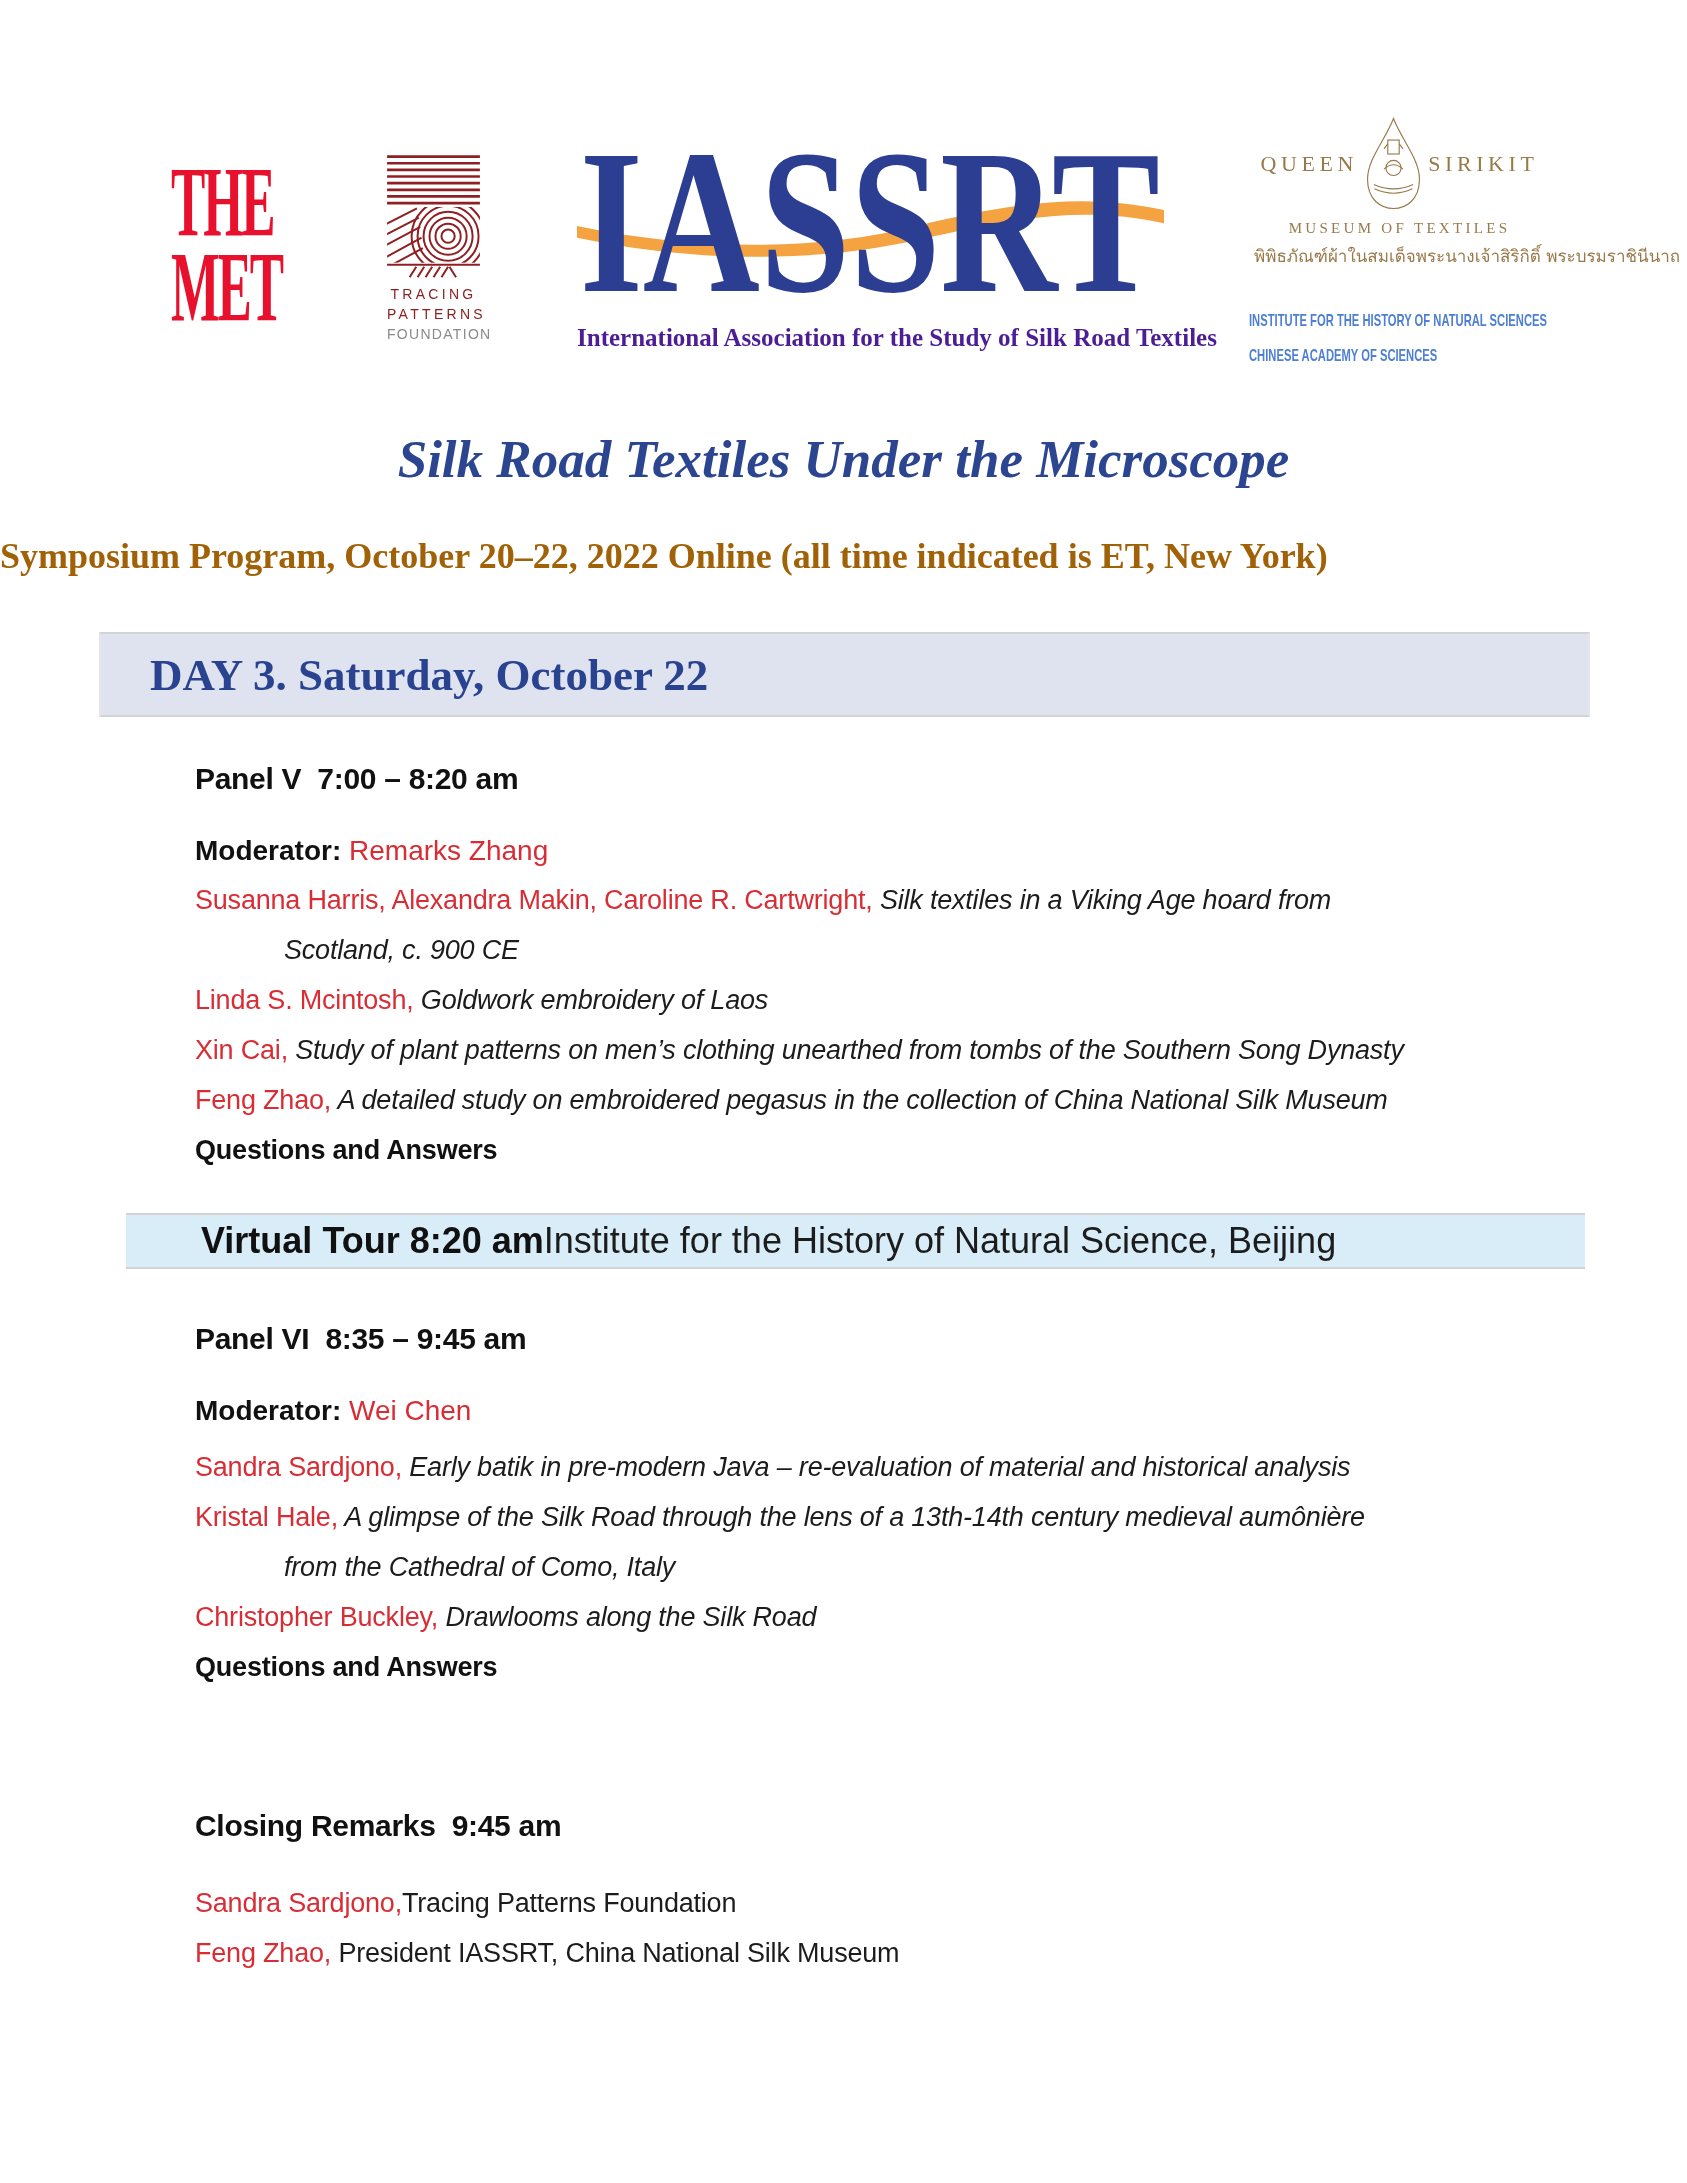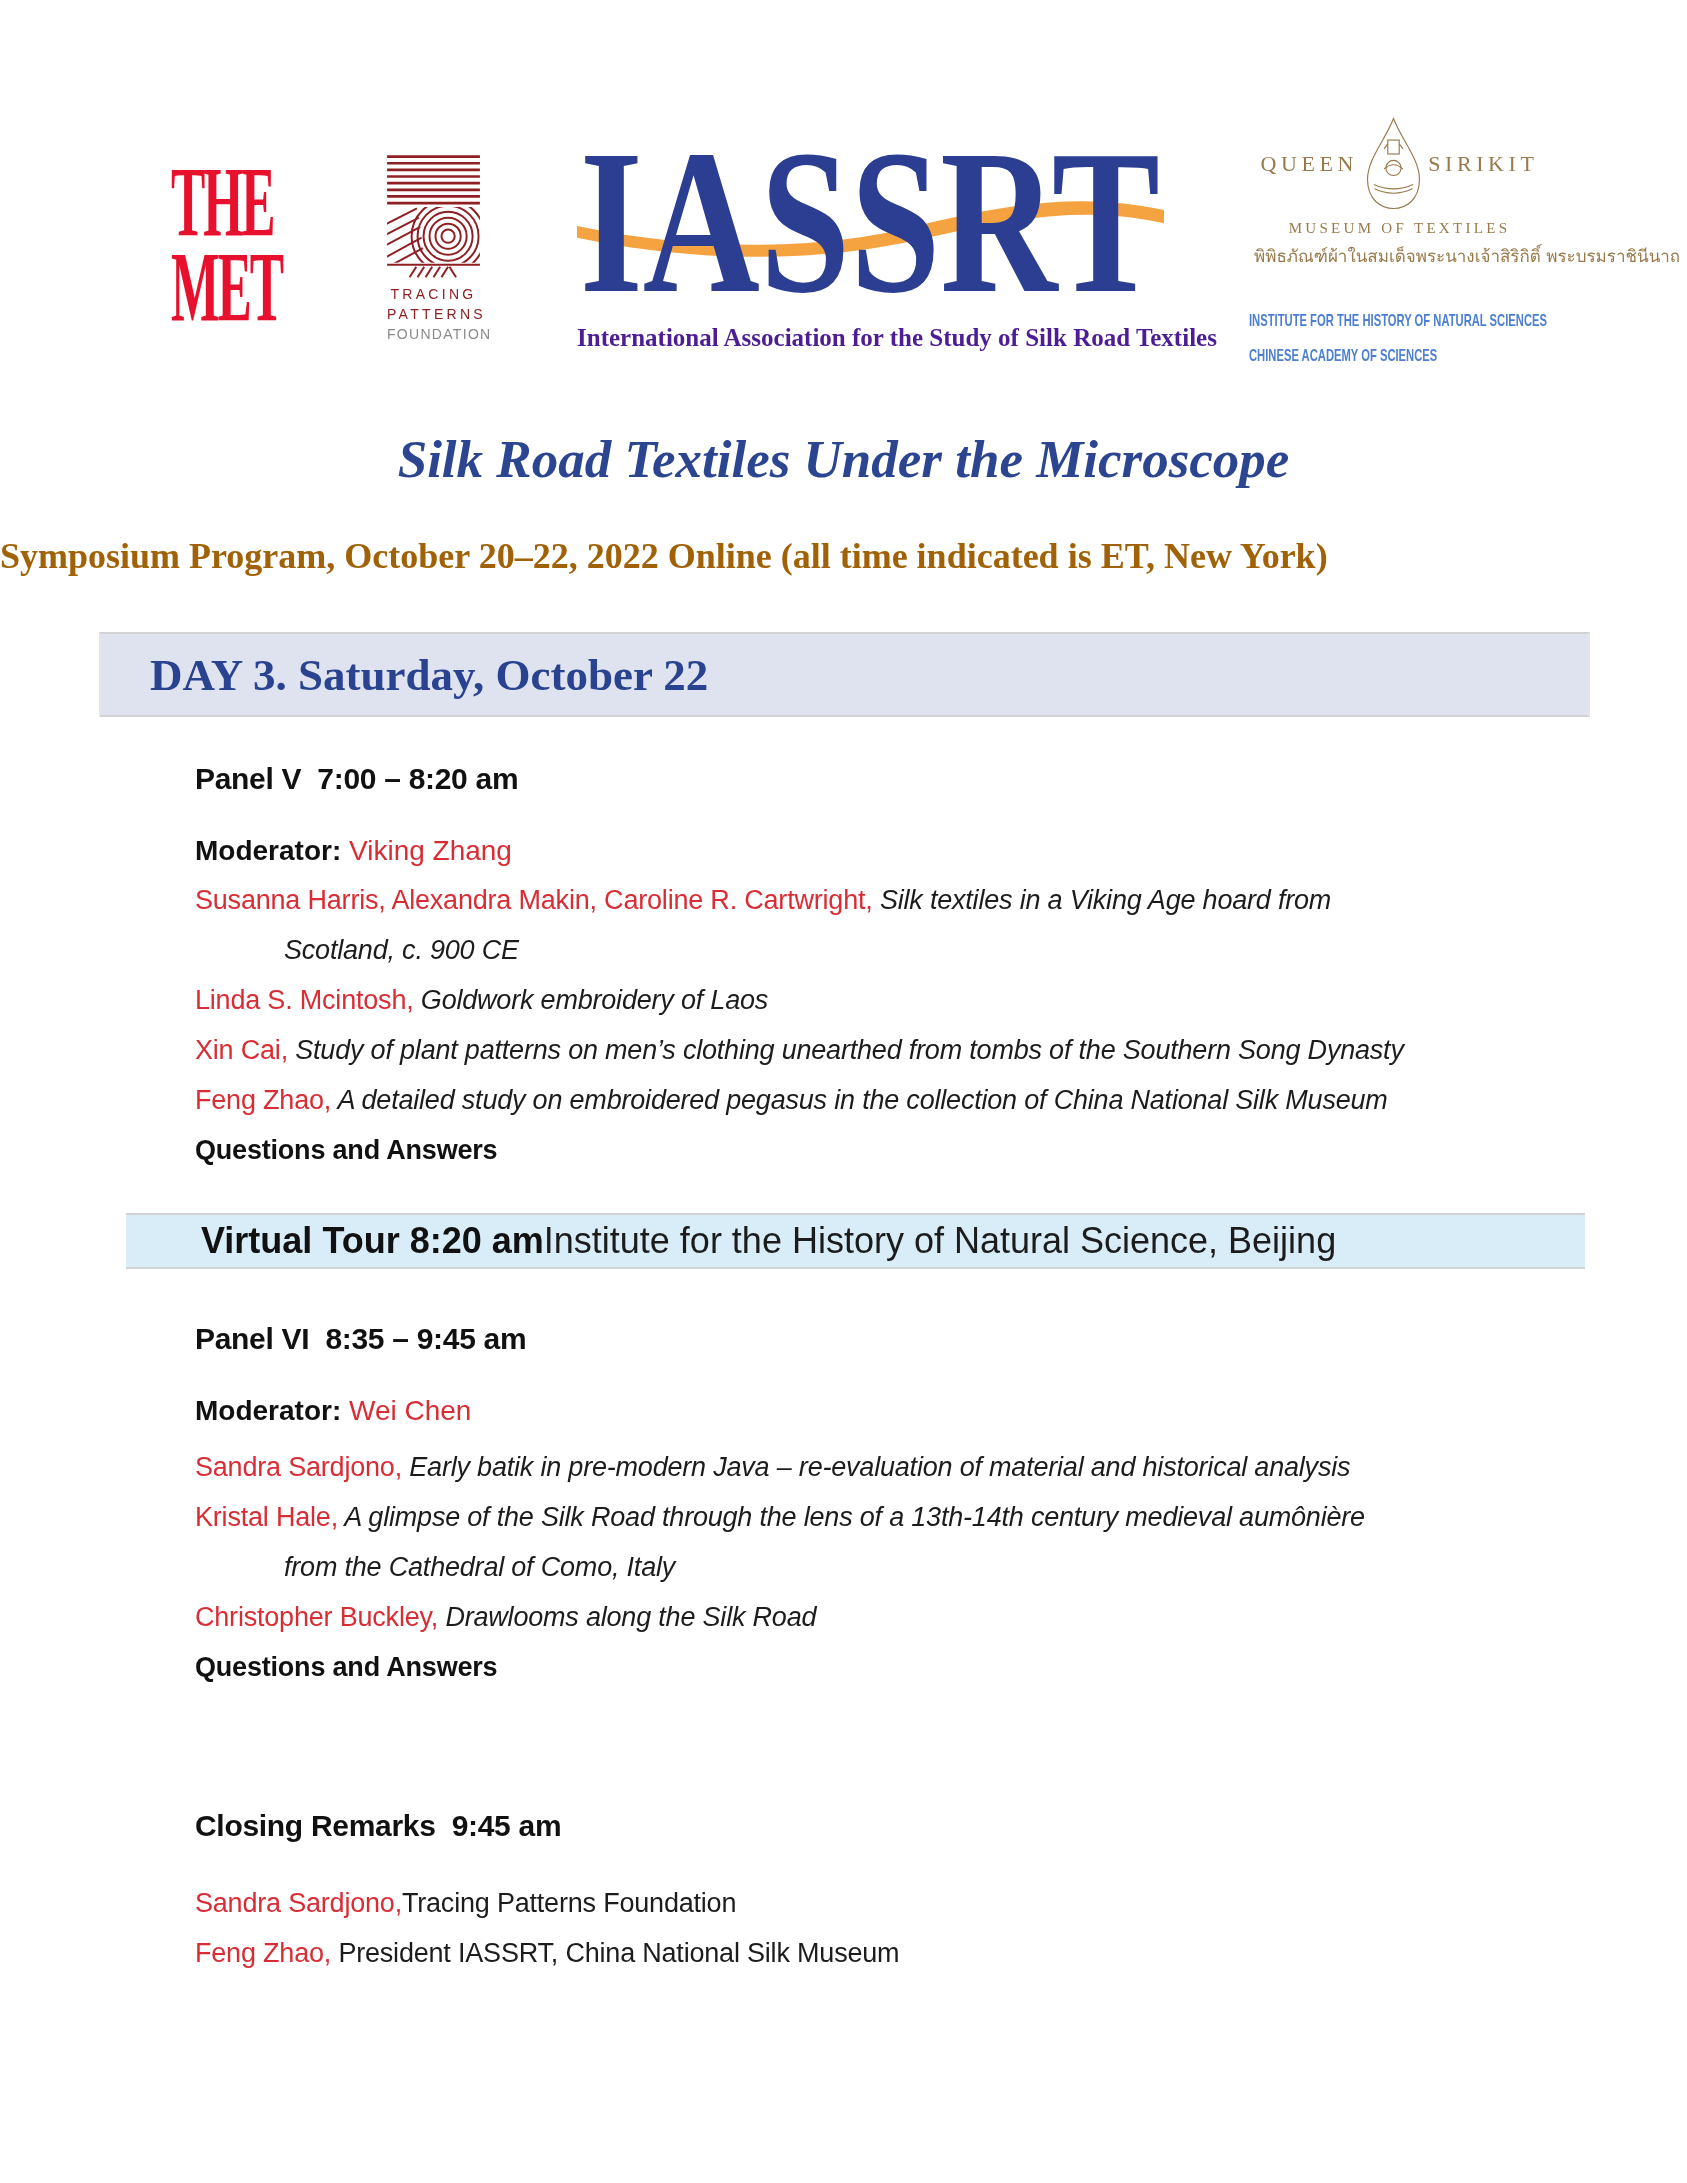--- a/index.html
+++ b/index.html
@@ -166,21 +166,21 @@
 
   <div class="title">Silk Road Textiles Under the Microscope</div>
   <div class="subtitle">Symposium Program, October 20–22, 2022 Online (all time indicated is ET, New York)</div>
 
   <div class="day-banner">
     <span>DAY 3. Saturday, October 22</span>
   </div>
 
   <div class="panel-heading ph5">Panel V&nbsp; 7:00 – 8:20 am</div>
   <div class="moderator mod5">
-    <span class="mod-label">Moderator:</span><span class="red"> Viking Zhang</span>
+    <span class="mod-label">Moderator:</span><span class="red"> Remarks Zhang</span>
   </div>
   <div class="talks tk5">
     <p class="talk">
       <span class="red">Susanna Harris, Alexandra Makin, Caroline R. Cartwright,</span><span class="it"> Silk textiles in a Viking Age hoard from</span>
       <span class="cont">Scotland, c. 900 CE</span>
     </p>
     <p class="talk">
       <span class="red">Linda S. Mcintosh,</span><span class="it"> Goldwork embroidery of Laos</span>
     </p>
     <p class="talk">

